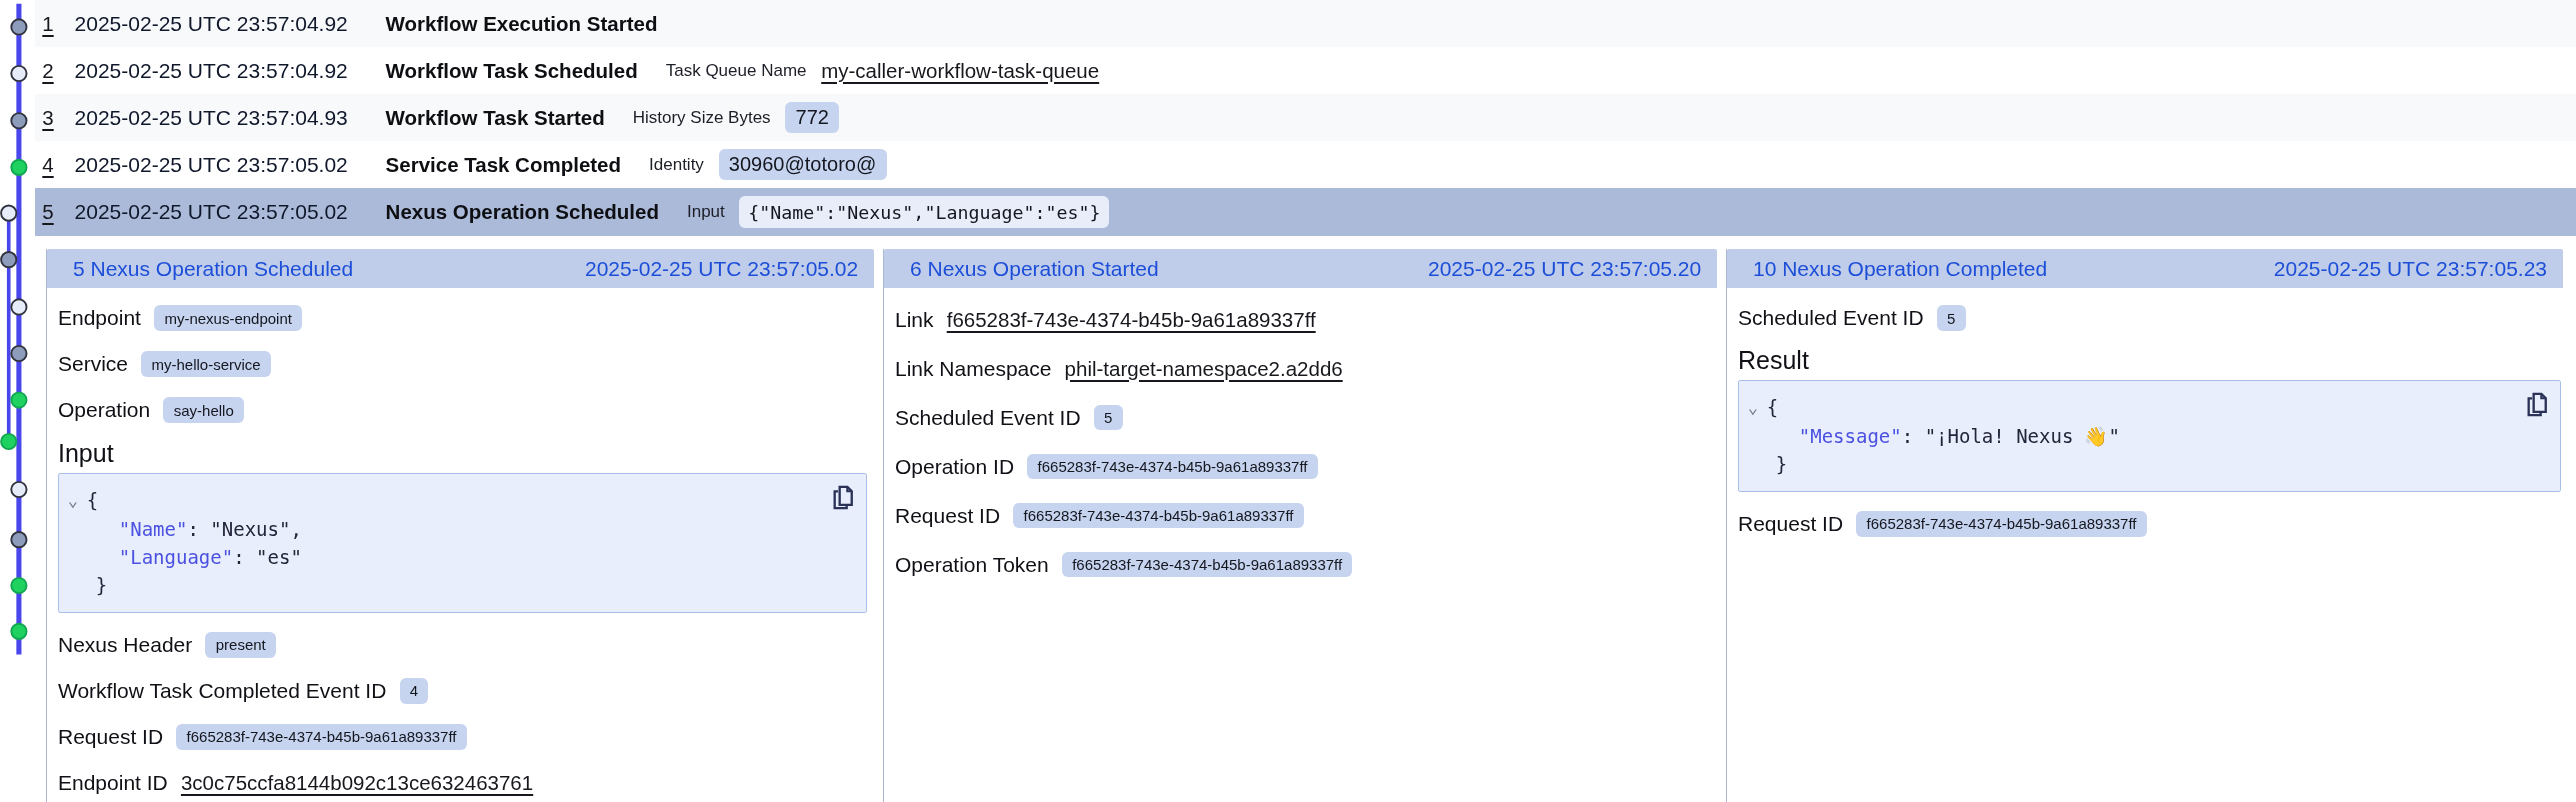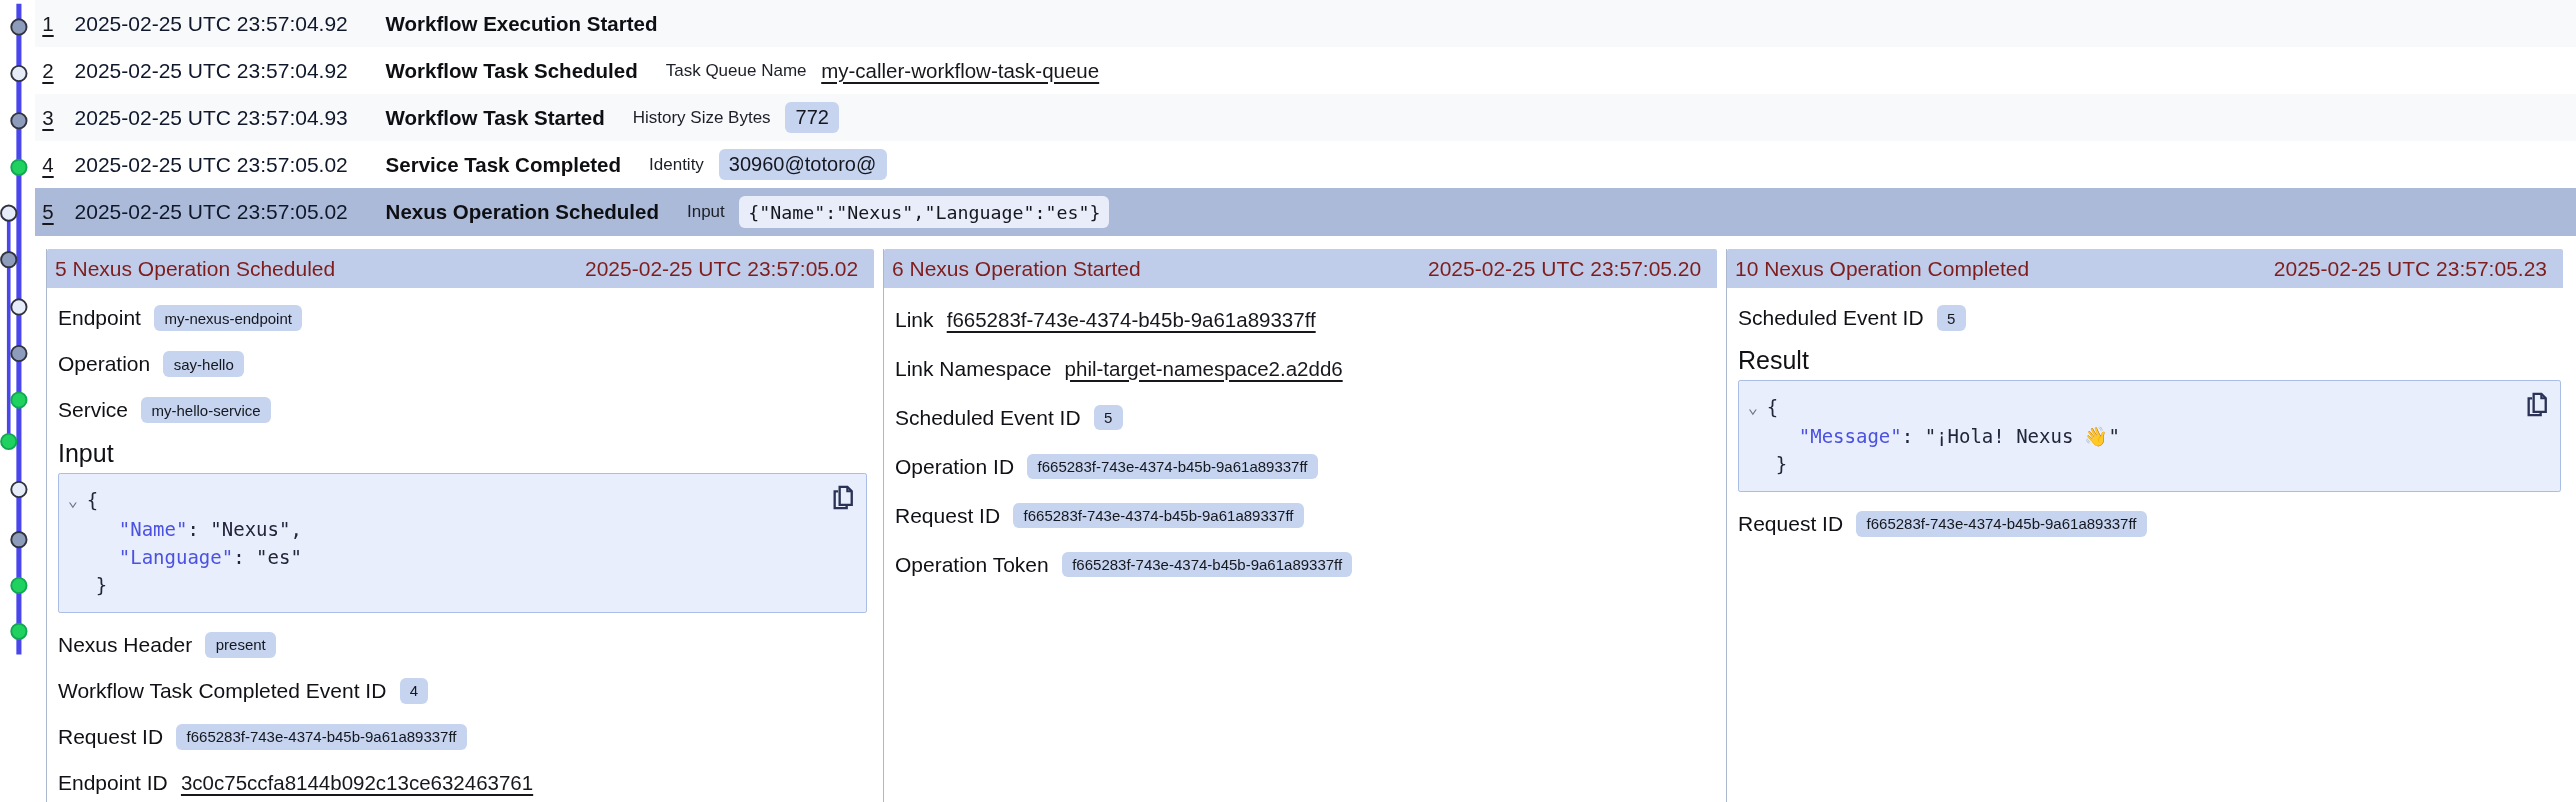--- a/index.html
+++ b/index.html
@@ -29,21 +29,21 @@
   .attr-label{font-size:17px;color:#1d1f28;white-space:nowrap;}
   .badge{background:var(--badge);border-radius:5.9px;padding:4.4px 10.3px;font-size:20px;color:#15171f;white-space:nowrap;}
   .badge.mono{background:var(--badge_light);font-family:"DejaVu Sans Mono",monospace;font-size:18.3px;padding:5.1px 8.8px;}
   .tlink{font-size:20.5px;color:#17181d;text-decoration:underline;text-underline-offset:3.7px;text-decoration-thickness:1.5px;white-space:nowrap;}
   
   .panel{position:absolute;top:249px;bottom:0;border-left:1.5px solid var(--divider);background:#fff;}
   #panel-scheduled{left:46px;width:836px;}
   #panel-started{left:883px;width:842px;}
   #panel-completed{left:1726px;width:850px;}
   .panel-header{height:39px;background:var(--panel_header);display:flex;justify-content:space-between;align-items:center;
-    padding:0 16px 0 8px;font-size:21px;color:#7f1d1d;border-radius:2.2px 2.2px 0 0;margin-right:8.8px;}
+    padding:0 16px 0 26px;font-size:21px;color:#1d4ed8;border-radius:2.2px 2.2px 0 0;margin-right:8.8px;}
   #panel-completed .panel-header{margin-right:14px;}
   .panel-body{padding:0 16px 0 11px;margin-top:7px;}
   .frow{height:46px;display:flex;align-items:center;gap:13.2px;font-size:21px;color:#101116;}
   #panel-started .frow{height:49px;}
   .frow .badge{font-size:15px;}
   .label-row{height:40px;display:flex;align-items:center;font-size:25px;color:#101116;}
   .codeblock{position:relative;background:var(--code_bg);border:1.5px solid var(--code_border);border-radius:2.2px;
     padding:11.7px 13.2px 13.2px 8.8px;font-family:"DejaVu Sans Mono",monospace;font-size:19px;line-height:28px;
     color:#23253a;margin-bottom:8.8px;}
   .codeline{white-space:pre;}
@@ -132,26 +132,26 @@
   <div class="panel-header">
     <span>5 Nexus Operation Scheduled</span>
     <span>2025-02-25 UTC 23:57:05.02</span>
   </div>
   <div class="panel-body">
     <div class="frow">
       <span>Endpoint</span>
       <span class="badge">my-nexus-endpoint</span>
     </div>
     <div class="frow">
+      <span>Service</span>
+      <span class="badge">my-hello-service</span>
+    </div>
+    <div class="frow">
       <span>Operation</span>
       <span class="badge">say-hello</span>
-    </div>
-    <div class="frow">
-      <span>Service</span>
-      <span class="badge">my-hello-service</span>
     </div>
     <div class="label-row">
       <span>Input</span>
     </div>
     <div class="codeblock">
       <div class="codeline"><span class="chev">⌄</span><span>{</span></div>
       <div class="codeline ind-key"><span class="jkey">"Name"</span><span>: </span><span>"Nexus",</span></div>
       <div class="codeline ind-key"><span class="jkey">"Language"</span><span>: </span><span>"es"</span></div>
       <div class="codeline ind-close"><span>}</span></div>
       <button class="copybtn">

